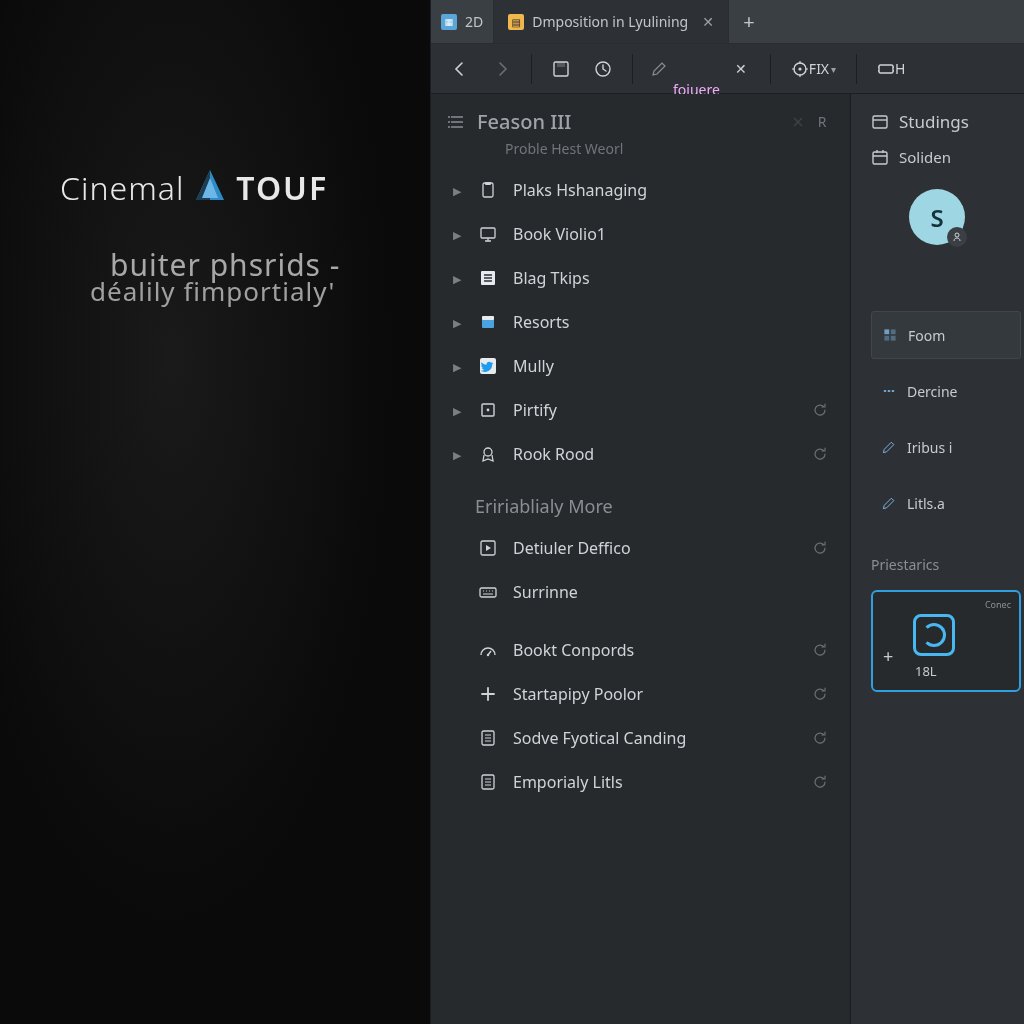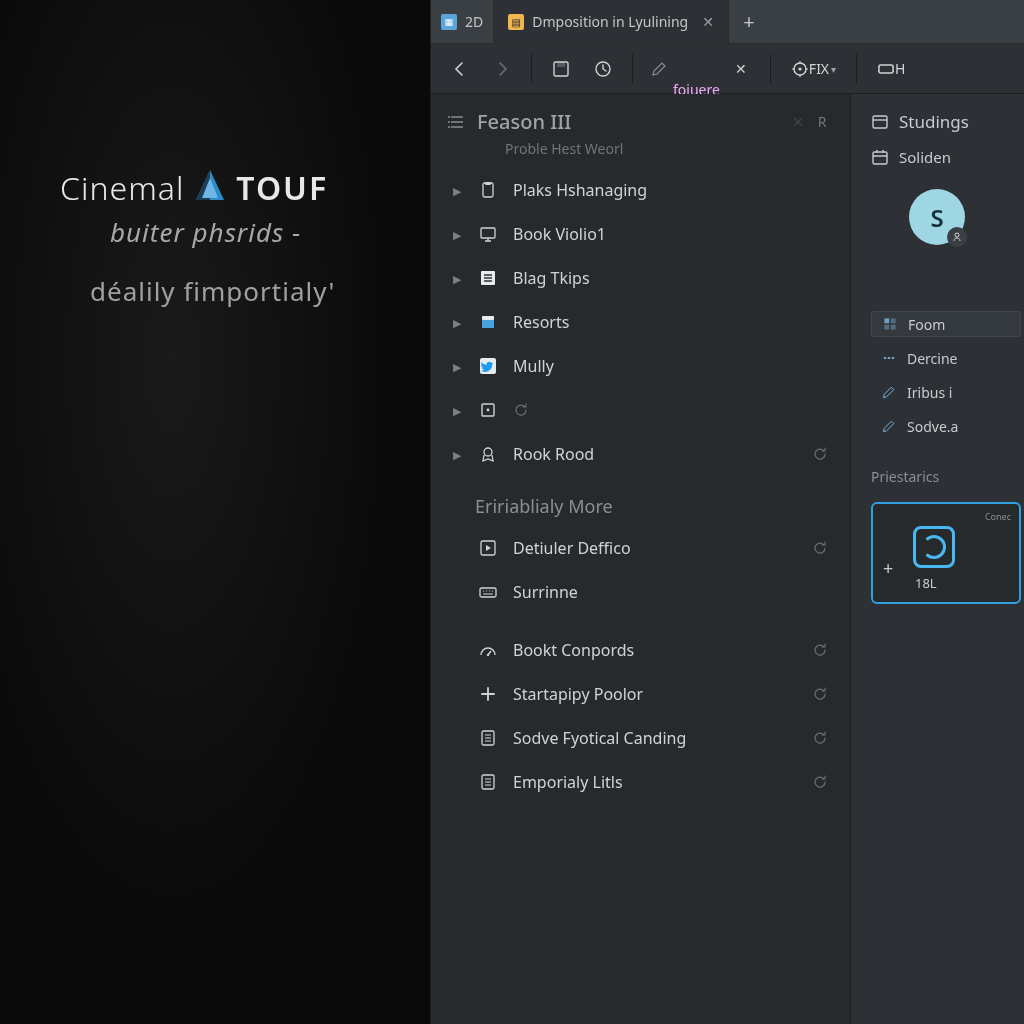--- a/index.html
+++ b/index.html
@@ -5,21 +5,21 @@
   * { margin:0; padding:0; box-sizing:border-box; font-family:"Segoe UI",system-ui,sans-serif; }
   html,body { width:1024px; height:1024px; overflow:hidden; background:#0a0a0a; color:#ccc; }
   .root { display:flex; width:1024px; height:1024px; }
 
   
   .splash { flex:0 0 430px; height:100%; background:radial-gradient(ellipse at 40% 35%, #1a1a1a 0%, #0a0a0a 60%); position:relative; }
   .brand   { position:absolute; top:166px; left:60px; display:flex; align-items:center; gap:10px; }
   .brand .name1 { font-size:32px; font-weight:300; letter-spacing:1px; color:#e8e8e8; }
   .brand .name2 { font-size:32px; font-weight:600; letter-spacing:2px; color:#e8e8e8; }
   .brand .logo  { width:32px; height:40px; }
-  .tagline1 { position:absolute; top:214px; left:110px; font-size:26px; color:#a8a8a8; letter-spacing:1px;font-style:italic; }
+  .tagline1 { position:absolute; top:244px; left:110px; font-size:30px; color:#a8a8a8; letter-spacing:1px; }
   .tagline2 { position:absolute; top:273px; left:90px; font-size:26px; color:#a0a0a0; letter-spacing:1px; }
 
   
   .app { flex:1; height:100%; background:#262a2d; border-left:1px solid #1c1f22; box-shadow:-6px 0 20px rgba(0,0,0,.5); display:flex; flex-direction:column; }
 
   
   .tabstrip { height:44px; background:#3a3f44; display:flex; align-items:stretch; border-bottom:1px solid #2a2d30; }
   .tab { display:flex; align-items:center; gap:8px; padding:0 14px; border-right:1px solid #2a2d30; color:#c2c6ca; font-size:14px; white-space:nowrap; cursor:pointer; }
   .tab.sm { padding:0 10px; background:#3a3f44; }
   .tab.active { background:#2d3135; }
@@ -55,21 +55,21 @@
   .item .icon  { width:22px; height:22px; margin-right:14px; display:flex; align-items:center; justify-content:center; }
   .item .txt   { flex:1; white-space:nowrap; overflow:hidden; text-overflow:ellipsis; }
   .item .ref   { width:22px; color:#6a6f74; font-size:14px; text-align:center; }
   .section { padding:18px 16px 8px 44px; font-size:18px; color:#8a8f94; }
 
   
   .rpanel { flex:1; background:#2d3135; padding:12px 0 0 14px; min-width:0; overflow:hidden; }
   .rhdr { display:flex; align-items:center; gap:10px; padding:4px 10px 10px 6px; font-size:17px; color:#c7cbd0;}
   .rrow { display:flex; align-items:center; gap:10px; padding:4px 10px 14px 6px; font-size:15px; color:#c7cbd0;}
   .rgroup { display:flex; flex-direction:column; gap:8px; padding:48px 10px 14px 6px; }
-  .rbtn { display:flex; align-items:center; gap:10px; height:26px; padding:0 10px; background:#34393e; border:1px solid #40464c; border-radius:3px; font-size:14px; color:#c7cbd0; cursor:pointer; width:150px;}
+  .rbtn { display:flex; align-items:center; gap:10px; height:48px; padding:0 10px; background:#34393e; border:1px solid #40464c; border-radius:3px; font-size:14px; color:#c7cbd0; cursor:pointer; width:150px;}
   .rbtn .ric { width:16px; height:16px; display:flex; align-items:center; justify-content:center; color:#7fb9e6;}
   .rbtn.plain { background:transparent; border:none; }
   .rsec { padding:14px 10px 10px 6px; font-size:14px; color:#8a8f94; }
   .rcard { margin:6px 10px 0 6px; border:2px solid #2f9fe0; border-radius:6px; padding:12px 12px 10px 12px; width:150px; position:relative; background:#262a2d;}
   .rcard .clabel { position:absolute; top:6px; right:8px; font-size:9px; color:#8a8f94; }
   .rcard .cicon { width:42px; height:42px; border:3px solid #49b8f0; border-radius:8px; margin:10px 0 6px 28px; position:relative;}
   .rcard .cicon::after{content:""; position:absolute; inset:6px; border:3px solid #49b8f0; border-radius:50%; border-left-color:transparent;}
   .rcard .plus { position:absolute; left:10px; top:52px; color:#c7cbd0; font-size:18px;}
   .rcard .cval { font-size:13px; color:#c7cbd0; padding-left:30px; }
 
@@ -248,20 +248,21 @@
               <span class="ref"></span>
             </div>
             <div class="item">
               <span class="arrow">▶</span>
               <span class="icon">
                 <svg width="20" height="20" viewBox="0 0 20 20">
                   <rect x="4" y="4" width="12" height="12" rx="1" stroke="#cfd3d7" fill="none" stroke-width="1.4"></rect>
                   <circle cx="10" cy="10" r="1.4" fill="#cfd3d7"></circle>
                 </svg>
               </span>
+              <span class="txt">Pirtify</span>
               <span class="ref">
                 <svg width="16" height="16" viewBox="0 0 16 16">
                   <path d="M13 8a5 5 0 1 1-1.5-3.5M13 2v3h-3" stroke="currentColor" fill="none" stroke-width="1.2" stroke-linecap="round"></path>
                 </svg>
               </span>
             </div>
             <div class="item">
               <span class="arrow">▶</span>
               <span class="icon">
                 <svg width="20" height="20" viewBox="0 0 20 20">
@@ -427,21 +428,21 @@
                 </svg>
               </span>
               <span>Iribus i</span>
             </div>
             <div class="rbtn plain">
               <span class="ric">
                 <svg width="20" height="20" viewBox="0 0 20 20">
                   <path d="M3 17l1-4 9-9 3 3-9 9-4 1z" stroke="currentColor" fill="none" stroke-width="1.2"></path>
                 </svg>
               </span>
-              <span>Sodve.a</span>
+              <span>Litls.a</span>
             </div>
           </div>
 
         <div class="rsec">Priestarics</div>
         <div class="rcard">
           <span class="clabel">Conec</span>
           <span class="plus">+</span>
           <div class="cicon"></div>
           <div class="cval">18L</div>
         </div>

